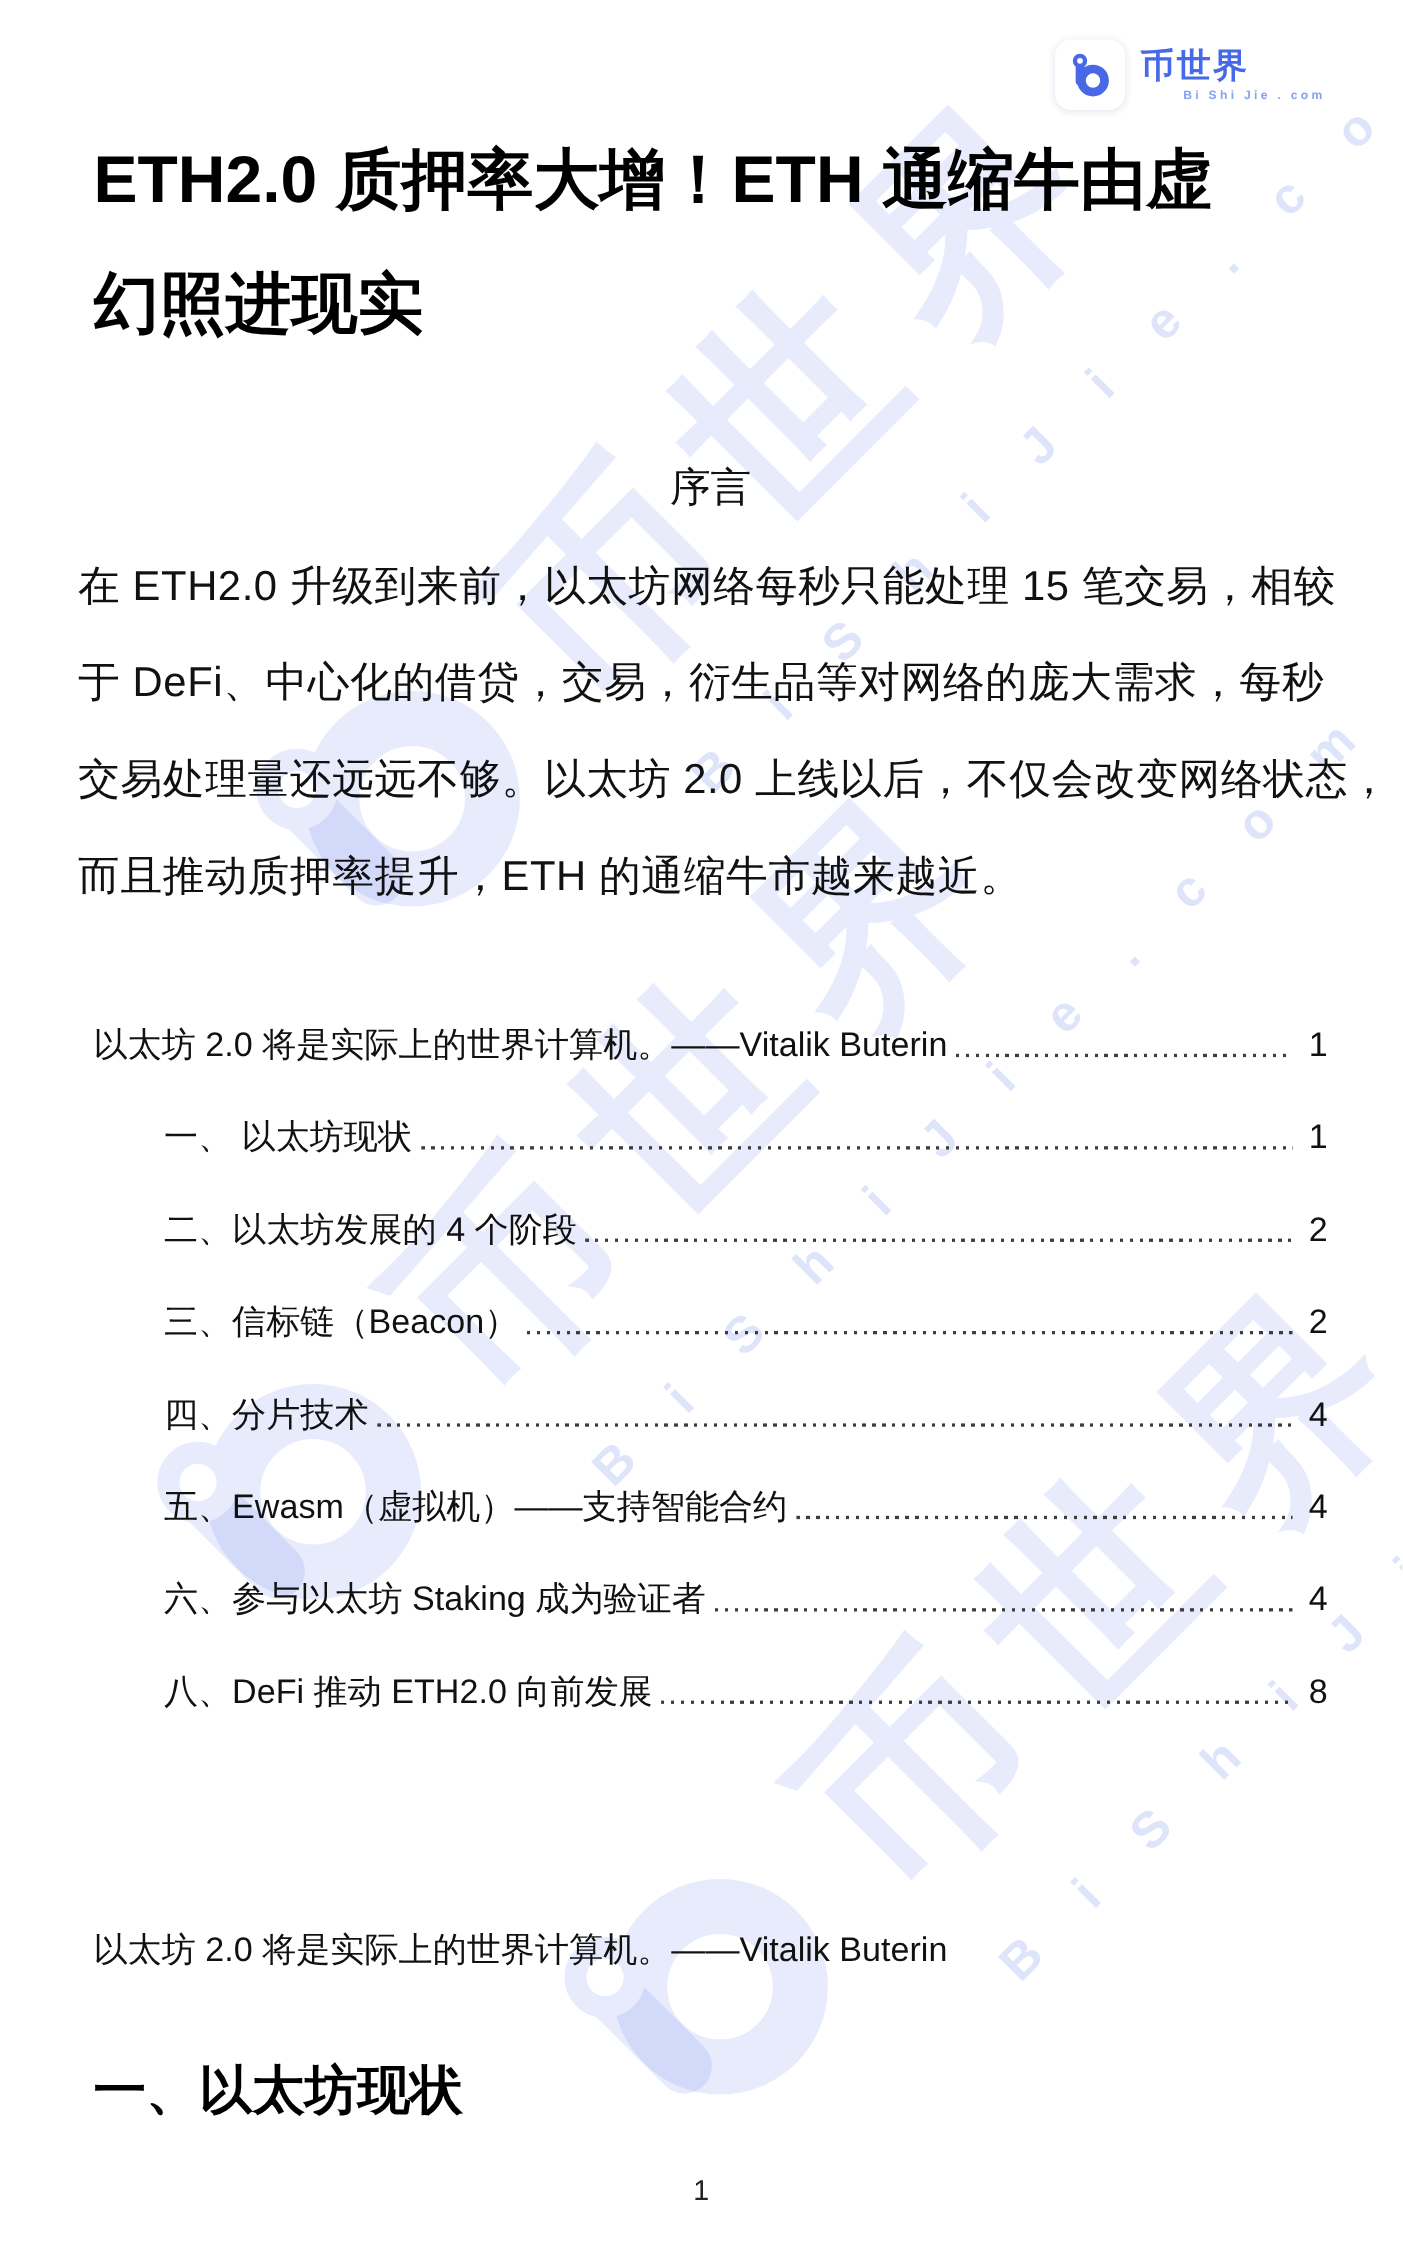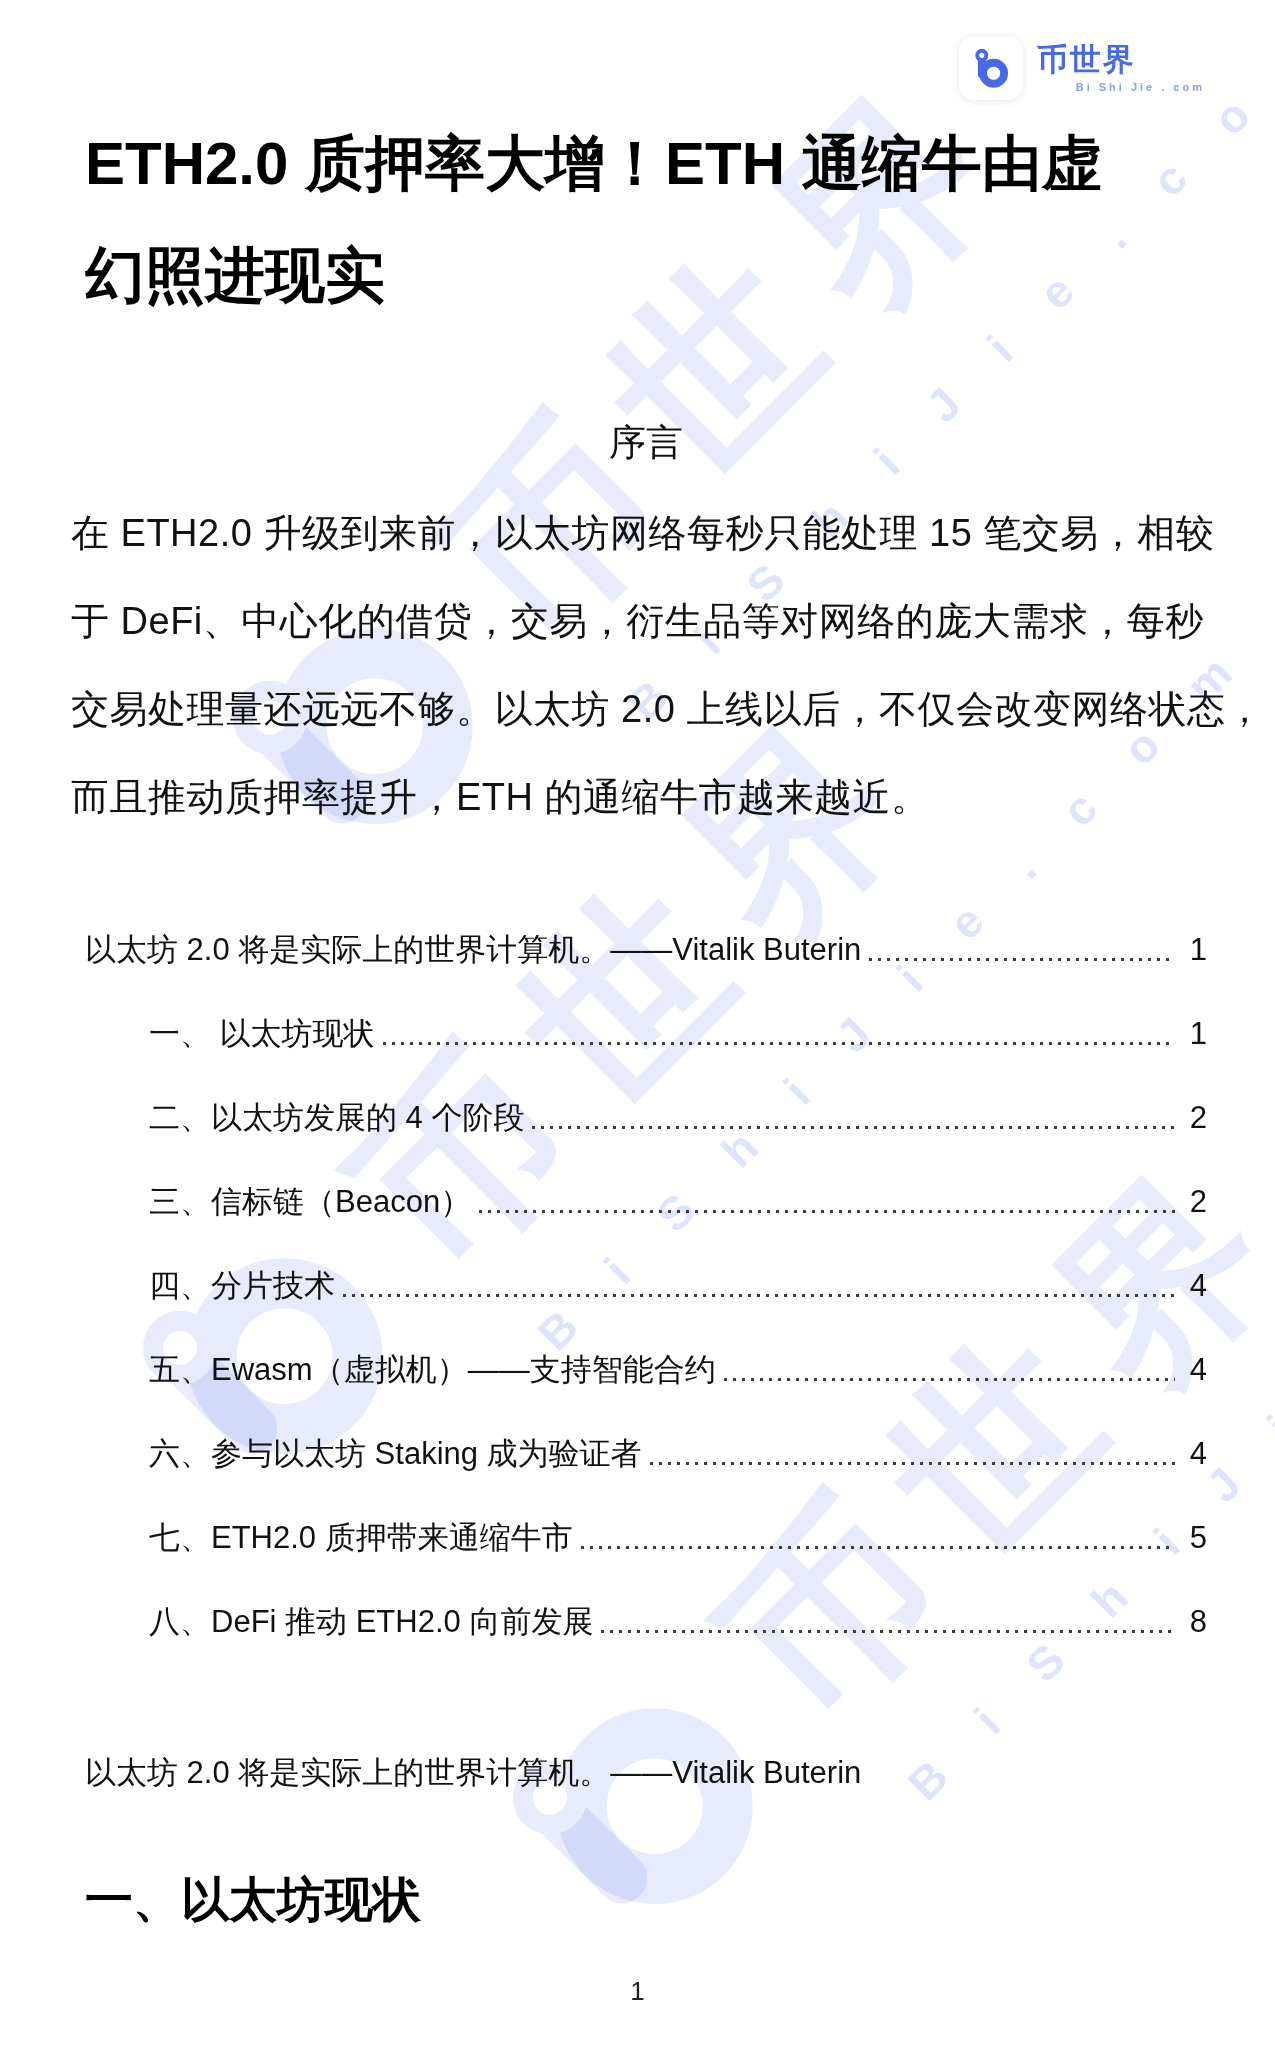--- a/index.html
+++ b/index.html
@@ -166,25 +166,20 @@
         <span class="toc-label">五、Ewasm（虚拟机）——支持智能合约</span>
         <span class="leader"></span>
         <span class="toc-page">4</span>
       </div>
       <div class="toc-row indent">
         <span class="toc-label">六、参与以太坊 Staking 成为验证者</span>
         <span class="leader"></span>
         <span class="toc-page">4</span>
       </div>
       <div class="toc-row indent">
-        <span class="toc-label">七、ETH2.0 质押带来通缩牛市</span>
-        <span class="leader"></span>
-        <span class="toc-page">5</span>
-      </div>
-      <div class="toc-row indent">
         <span class="toc-label">八、DeFi 推动 ETH2.0 向前发展</span>
         <span class="leader"></span>
         <span class="toc-page">8</span>
       </div>
     </div>
 
     <div class="quote-line">以太坊 2.0 将是实际上的世界计算机。——Vitalik Buterin</div>
 
     <div class="section-heading">一、以太坊现状</div>
 

